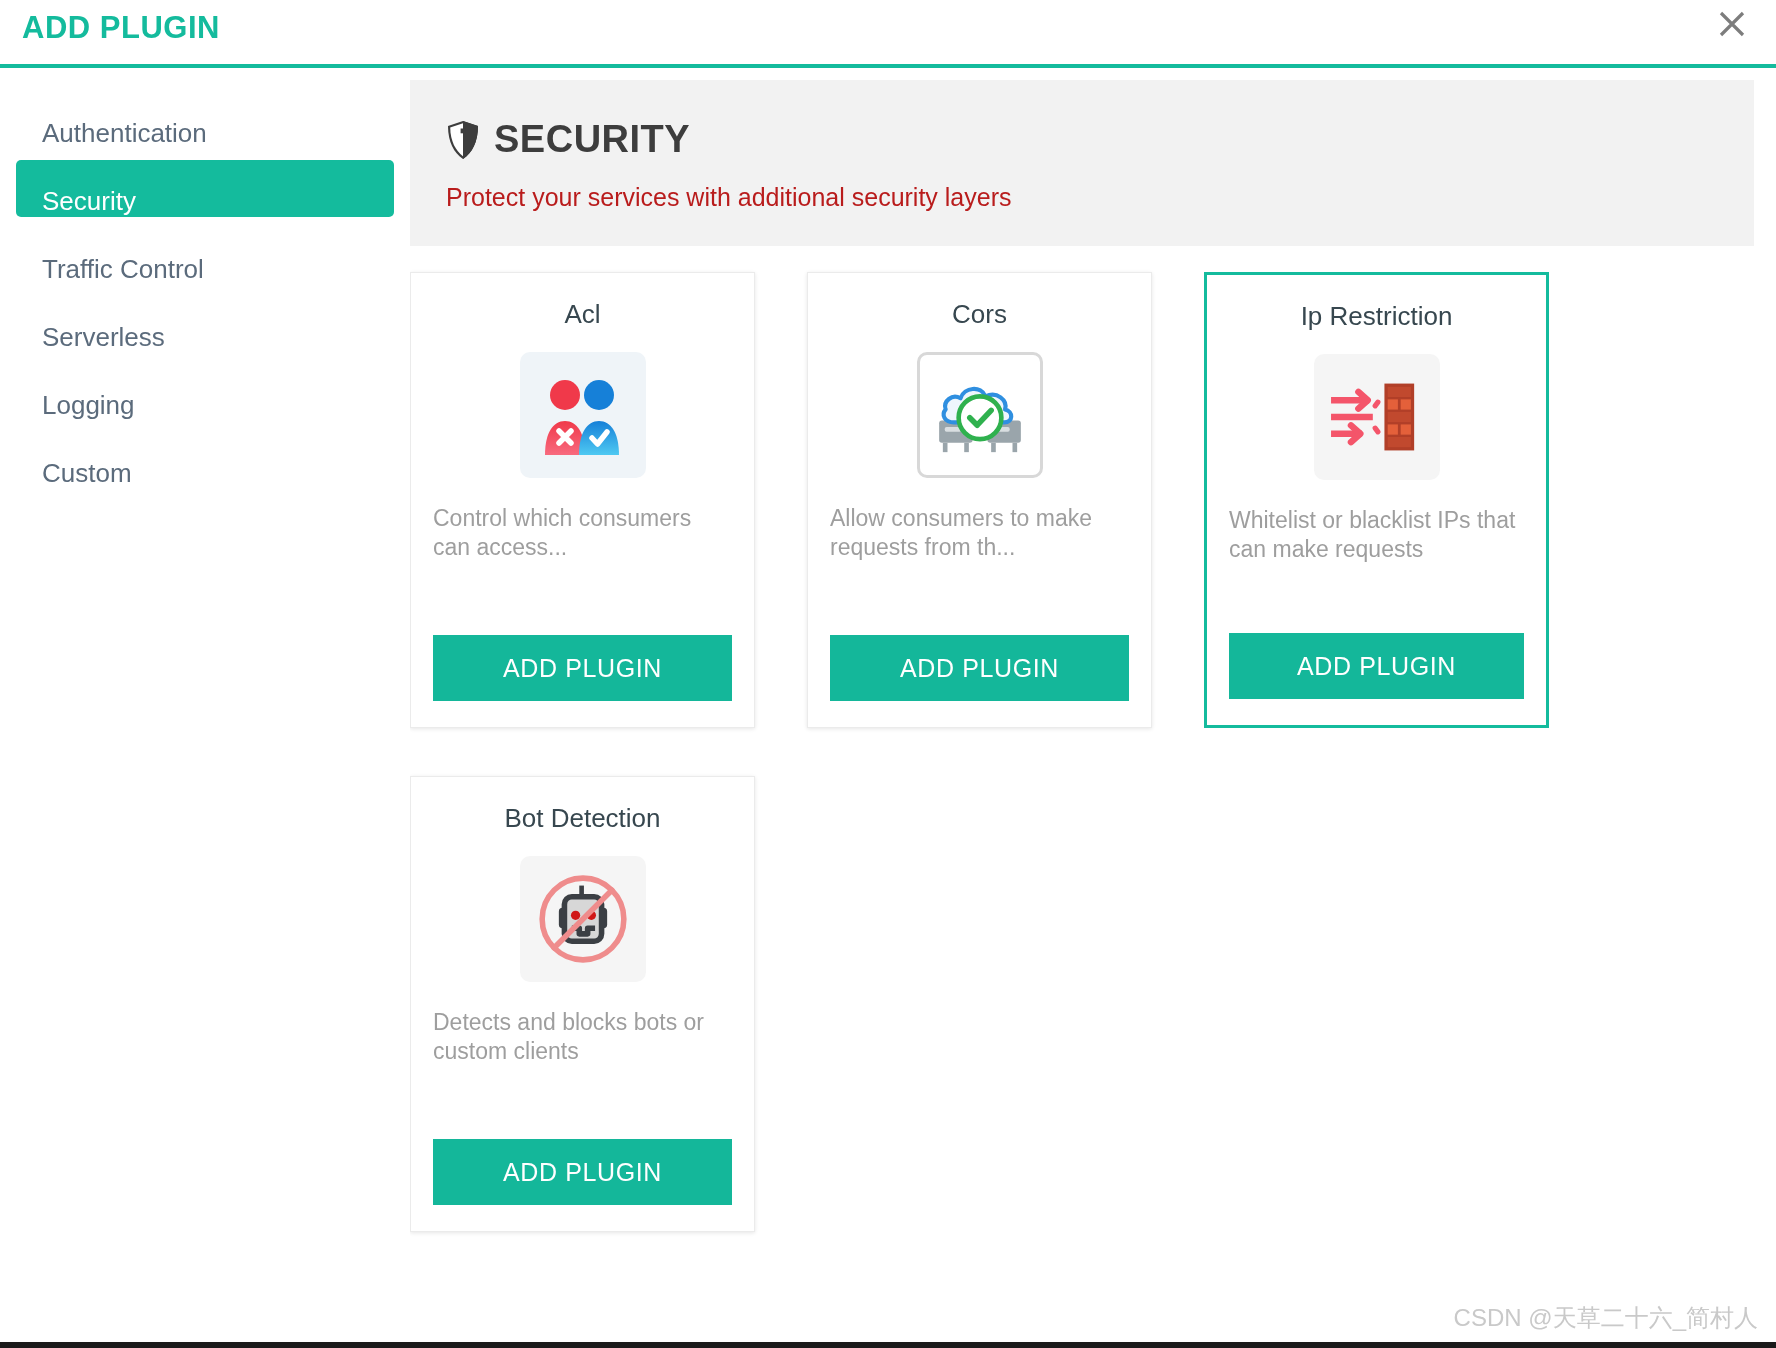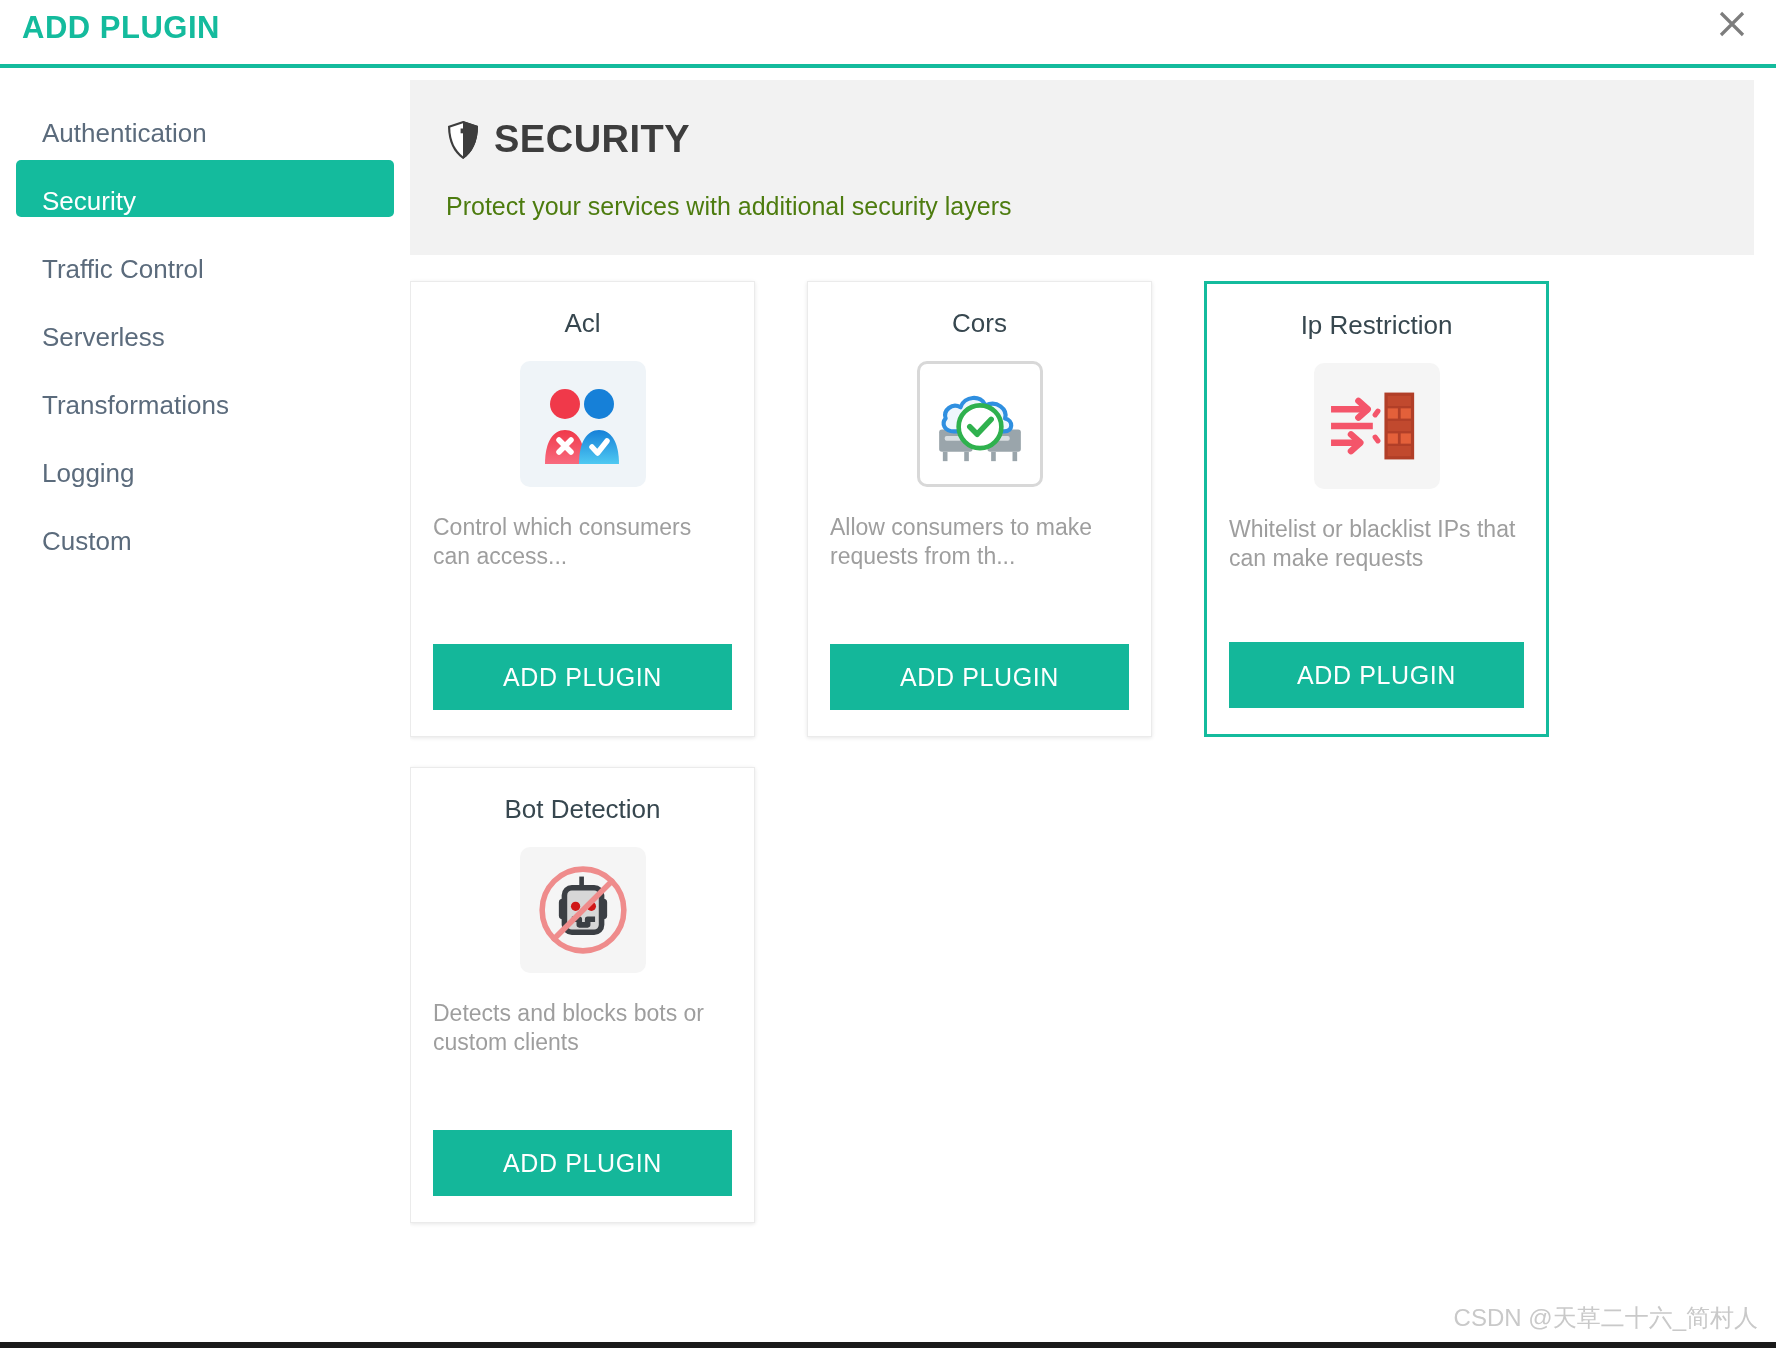--- a/index.html
+++ b/index.html
@@ -108,32 +108,32 @@
   }
   .shield-icon { display: block; }
   .section-title {
     font-size: 38px;
     font-weight: 700;
     letter-spacing: 0.5px;
     color: #3d3d3d;
     white-space: nowrap;
   }
   .section-sub {
-    margin-top: 31px;
+    margin-top: 22px;
     font-size: 25px;
-    color: #4d7c0f;
+    color: #b91c1c;
     font-weight: 400;
     white-space: nowrap;
   }
 
   
   .card-grid {
     display: flex;
     flex-wrap: wrap;
-    gap: 30px 52px;
+    gap: 48px 52px;
   }
   .card {
     width: 345px;
     height: 456px;
     background: #ffffff;
     border: 1px solid #ebebeb;
     box-shadow: 0 1px 4px rgba(0,0,0,0.10);
     display: flex;
     flex-direction: column;
     align-items: center;
@@ -225,23 +225,20 @@
         <span>Authentication</span>
       </div>
       <div class="side-item active">
         <span>Security</span>
       </div>
       <div class="side-item">
         <span>Traffic Control</span>
       </div>
       <div class="side-item">
         <span>Serverless</span>
-      </div>
-      <div class="side-item">
-        <span>Transformations</span>
       </div>
       <div class="side-item">
         <span>Logging</span>
       </div>
       <div class="side-item">
         <span>Custom</span>
       </div>
     </div>
 
     <div class="main">

